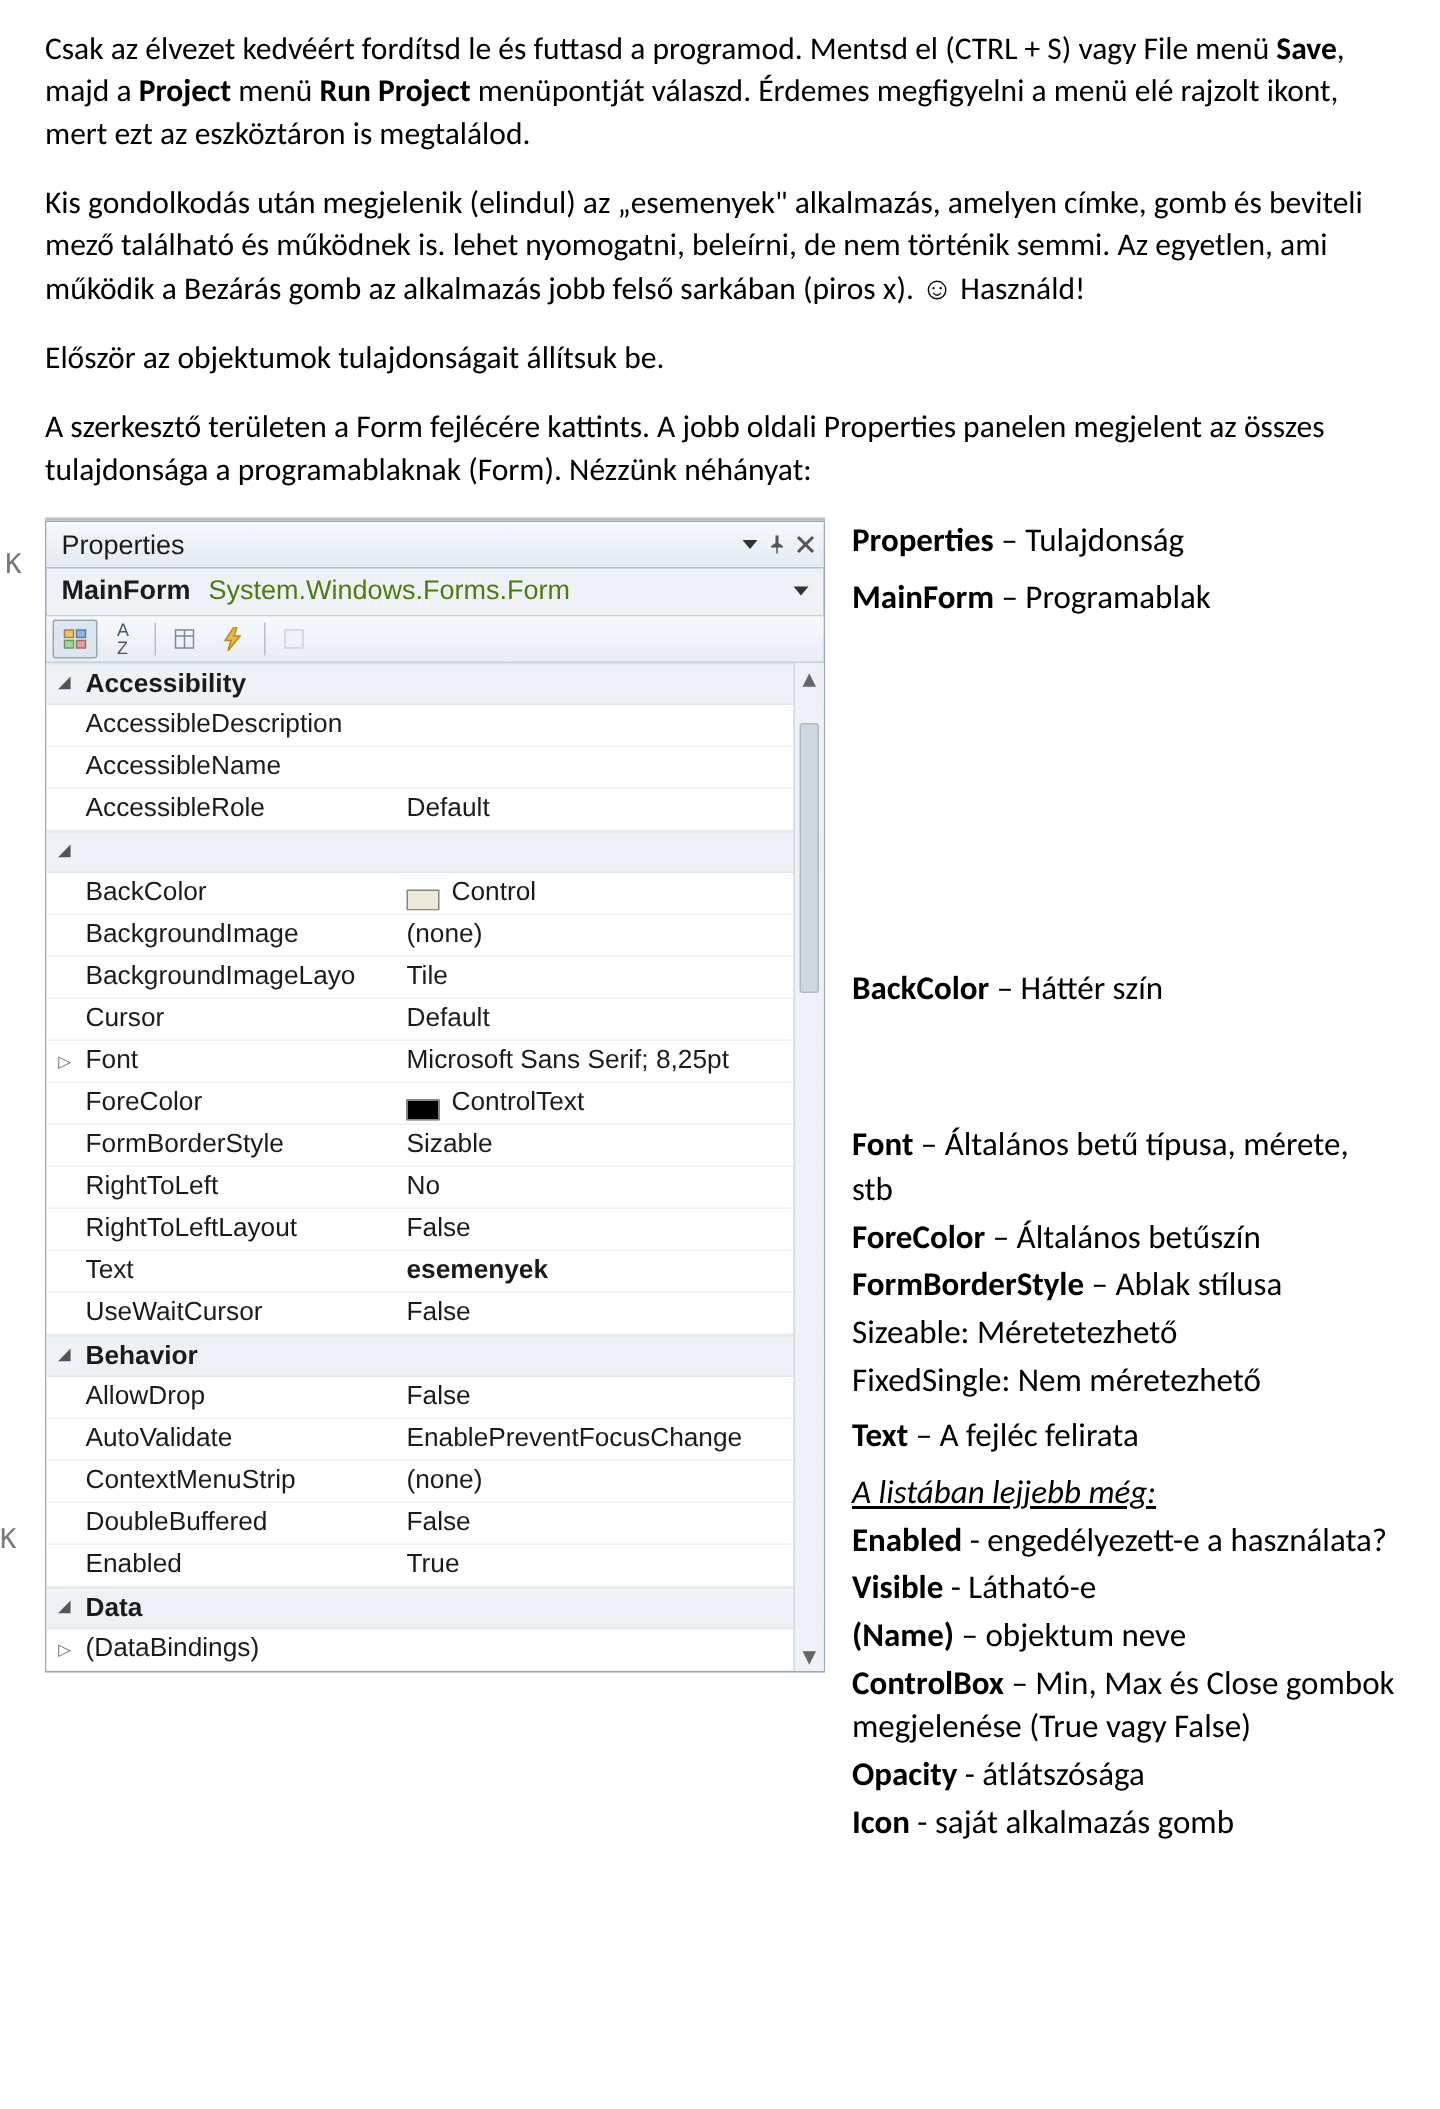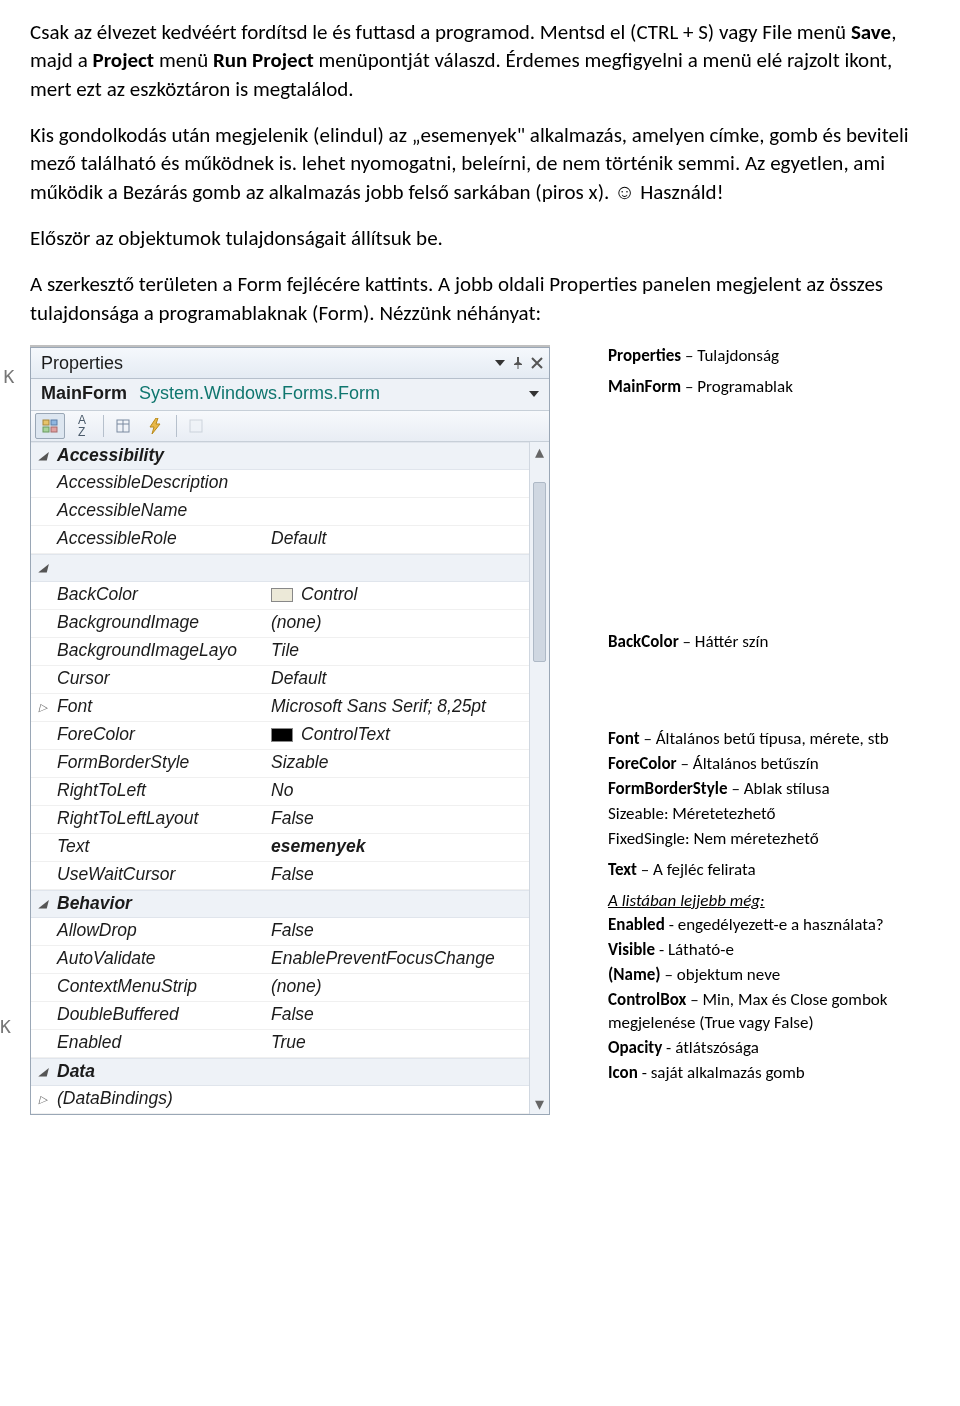--- a/index.html
+++ b/index.html
@@ -20,22 +20,21 @@
     gap: 18px;
     align-items: flex-start;
   }
   .col-left {
     width: 520px;
     flex: 0 0 520px;
     border-top: 2px solid #bfbfbf;
   }
   .col-right {
     flex: 1;
-    font-size: 17px;
-    margin-left: 40px;
+    font-size: 22px;
   }
   .col-right p { margin-bottom: 6px; }
   .spacer-sm { height: 6px; }
   .u { text-decoration: underline; font-style: italic; }
 
   
   .panel {
     background: #eef2f7;
     border: 1px solid #9aa7b6;
     font-family: "Segoe UI", Tahoma, sans-serif;
@@ -58,21 +57,21 @@
   }
   .pin-icon svg, .close-icon svg { display:block; }
 
   .obj-row {
     display:flex; align-items:center; gap:12px;
     padding: 2px 10px 4px 10px;
     border-bottom: 1px solid #c7cfd8;
     font-size:18px;
   }
   .obj-row .obj-name { font-weight: bold; }
-  .obj-row .obj-type { color:#0f766e; }
+  .obj-row .obj-type { color:#4d7c0f; }
   .obj-row .combo-down { margin-left:auto; }
 
   .toolbar {
     display:flex; align-items:center; gap:0;
     padding: 2px 4px;
     border-bottom: 1px solid #c7cfd8;
     background: linear-gradient(#f7f9fc,#e8edf4);
   }
   .tbtn {
     width:30px;height:26px;
@@ -89,21 +88,20 @@
   .grid-wrap { position:relative; }
   .grid {
     background:#fff;
     font-size:17.5px;
   }
   .row {
     display:flex;
     align-items:center;
     border-bottom:1px solid #f0f0f0;
     min-height:28px;
-    font-style:italic;
   }
   .row.cat {
     background:#eef2f7;
     font-weight:bold;
     border-top:1px solid #e0e5ec;
     border-bottom:1px solid #e0e5ec;
   }
   .c-exp {
     width:24px; flex:0 0 24px;
     display:flex;align-items:center;justify-content:center;
@@ -112,21 +110,21 @@
   .c-name {
     flex:0 0 210px;
     padding-left:2px;
     overflow:hidden;white-space:nowrap;
   }
   .row.cat .c-name { flex: 1; }
   .c-val {
     flex:1;
     padding-left:6px;
     overflow:hidden;white-space:nowrap;
-    display:flex;align-items:center;gap:8px;
+    display:flex;align-items:flex-end;gap:8px;
   }
   .row.bold-val .c-val { font-weight:bold; }
   .swatch {
     width:22px;height:14px;border:1px solid #888;background:#ece9d8;
   }
   .swatch.black { background:#000; }
   .arr-exp::before { content:"◢"; font-size:10px; color:#555; transform:rotate(0deg); display:inline-block;}
   .arr-col::before { content:"▷"; font-size:11px; color:#666; display:inline-block;}
 
   .vscroll {

